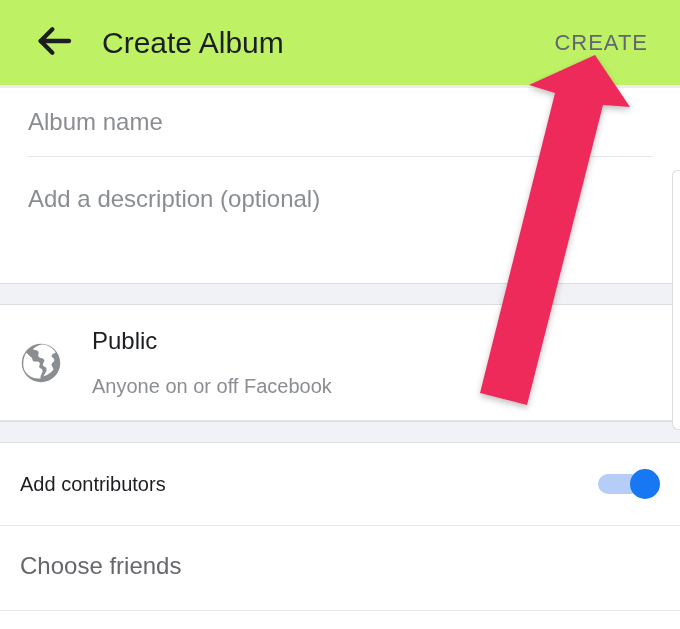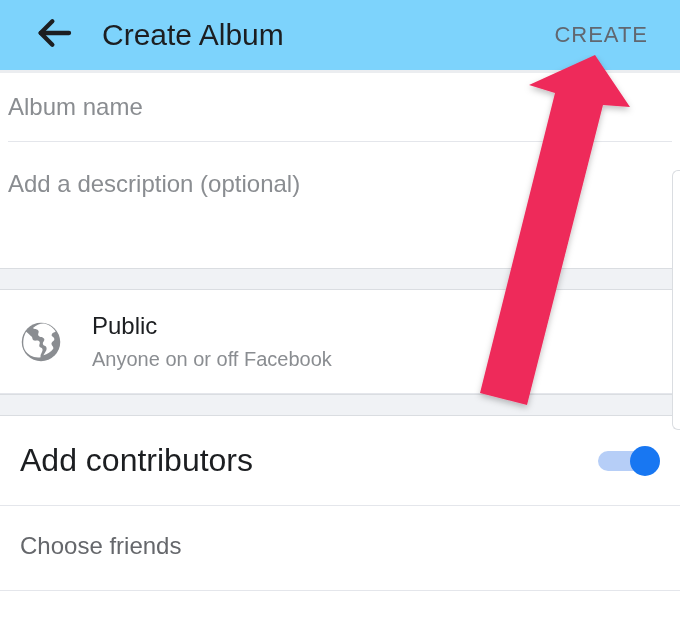--- a/index.html
+++ b/index.html
@@ -8,22 +8,22 @@
       background: #fff;
       width: 680px;
       height: 629px;
       position: relative;
       overflow: hidden;
     }
     .header {
       display: flex;
       align-items: center;
       padding: 0 20px;
-      height: 70px;
-      background: #7dd3fc;
+      height: 85px;
+      background: #bef264;
     }
     .back-btn {
       width: 44px;
       height: 44px;
       display: flex;
       align-items: center;
       justify-content: center;
       cursor: pointer;
       margin-left: 12px;
     }
@@ -43,21 +43,21 @@
       cursor: pointer;
       padding: 8px 12px;
     }
     .hr-top {
       height: 3px;
       background: #ebedf0;
       width: 100%;
     }
     .form-section {
       background: #fff;
-      padding: 0 8px;
+      padding: 0 28px;
     }
     .input-row {
       padding: 20px 0;
     }
     .input-row.name {
       border-bottom: 1px solid #e4e6eb;
     }
     .input-row.desc {
       padding-top: 28px;
       padding-bottom: 70px;
@@ -89,27 +89,27 @@
       margin-right: 22px;
       flex-shrink: 0;
     }
     .privacy-text .pt-title {
       font-size: 24px;
       color: #1c1e21;
     }
     .privacy-text .pt-sub {
       font-size: 20px;
       color: #8a8d91;
-      margin-top: 8px;
+      margin-top: 20px;
     }
     .contrib-row {
       padding: 26px 20px;
     }
     .contrib-label {
-      font-size: 32px;
+      font-size: 20px;
       color: #1c1e21;
       flex: 1;
     }
     .toggle {
       width: 62px;
       height: 30px;
       position: relative;
       cursor: pointer;
     }
     .toggle-track {

